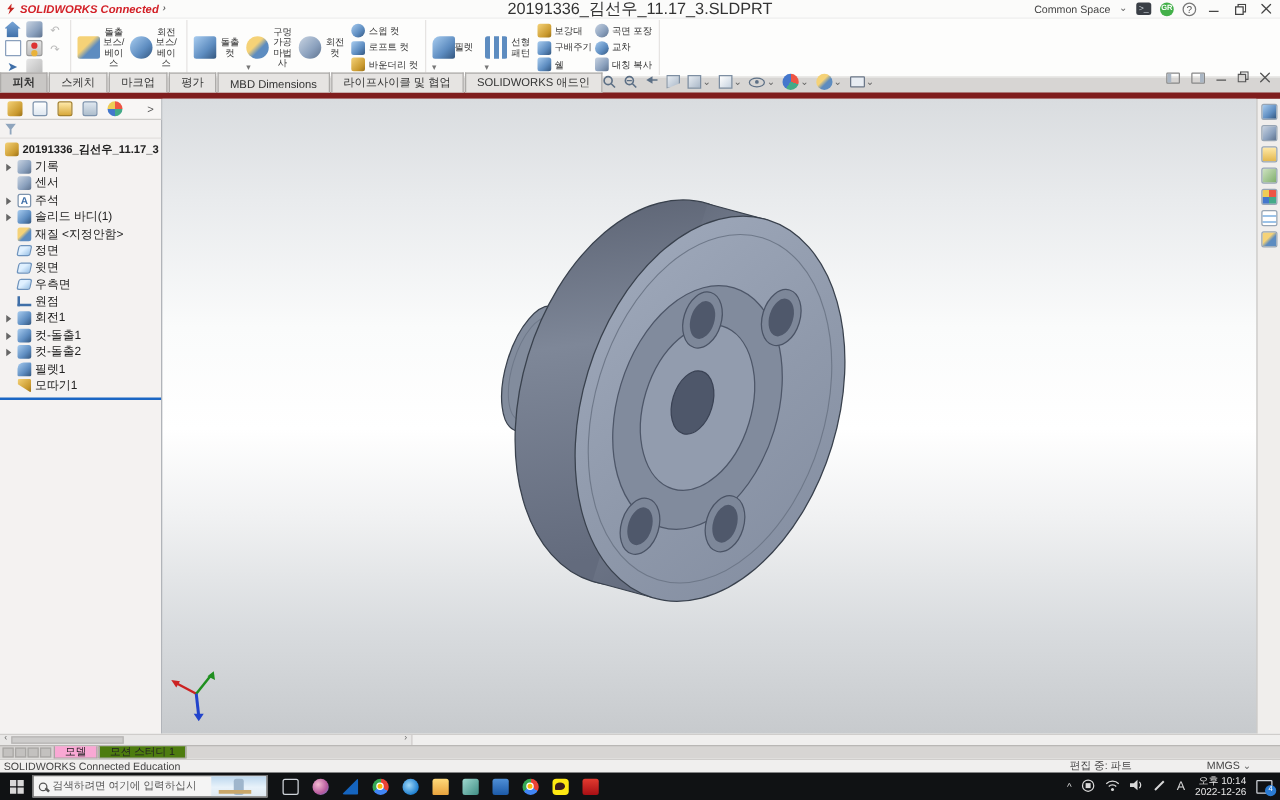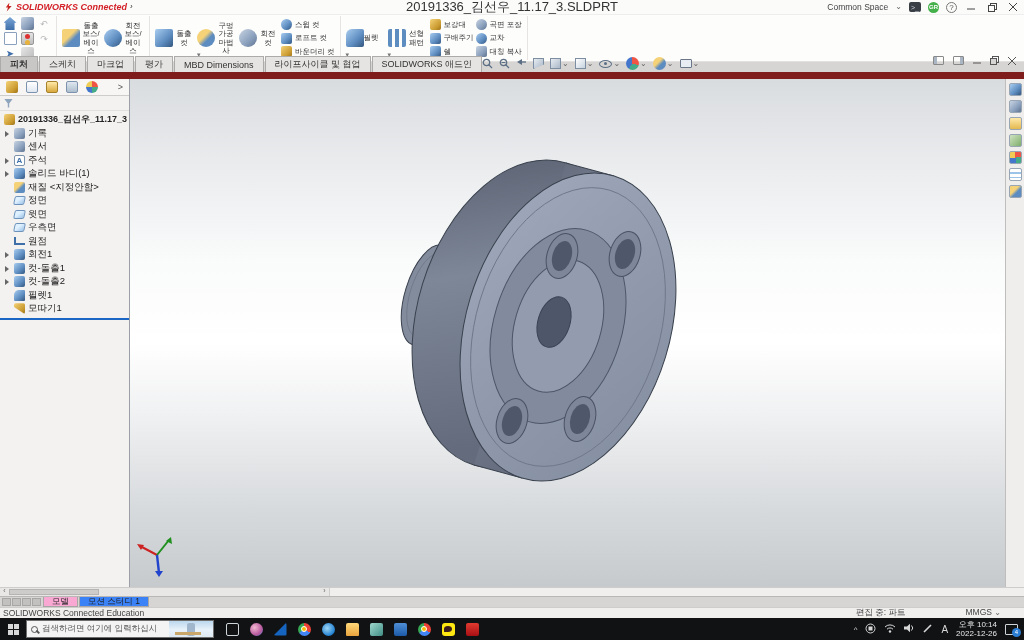--- a/index.html
+++ b/index.html
@@ -42,21 +42,21 @@
   .round { border-radius:50%; }
   .qico { width:13px; height:13px; border-radius:2px; }
   .home { background:linear-gradient(180deg,#7aa7d8,#3f6fa8); clip-path:polygon(50% 0,100% 45%,85% 45%,85% 100%,15% 100%,15% 45%,0 45%); }
   .doc { background:#fff; border:1px solid #8aa0bd; border-radius:1px; }
   .tlight { background:linear-gradient(180deg,#e5e5e5,#bdbdbd); border:1px solid #999; }
   .tlight i { display:block; width:5px; height:5px; border-radius:50%; margin:1px auto; }
   .arr { color:#b9b9b9; font-size:9px; }
   .blue-arr { color:#3f6fa8; font-size:10px; }
 
   
-  .tabrow { height:17px; background:#d7d5d3; display:flex; align-items:flex-end; position:relative; border-bottom:7px solid #7f1d1d; }
+  .tabrow { height:17px; background:#d7d5d3; display:flex; align-items:flex-end; position:relative; border-bottom:5px solid #7f1d1d; }
   .ctab { height:16px; padding:0 9px; font-size:9px; color:#333; background:#e6e4e2; border:1px solid #adaba9; border-bottom:none; display:flex; align-items:center; margin-right:1px; }
   .ctab.active { background:#c9c7c5; font-weight:bold; }
   .headsup { position:absolute; left:482px; bottom:2px; display:flex; align-items:center; gap:6px; }
   .hico { display:flex; align-items:center; gap:1px; color:#5c6f85; }
   .docwin { position:absolute; right:8px; bottom:3px; display:flex; align-items:center; gap:9px; color:#555; }
   .paneico { width:11px; height:9px; border:1px solid #888; border-radius:1px; position:relative; }
   .paneico::after { content:""; position:absolute; top:0; bottom:0; width:3px; background:#aab6c4; }
   .paneico.l::after { left:0; } .paneico.r::after { right:0; }
 
   
@@ -89,21 +89,21 @@
 
   
   .hscroll { height:9px; background:#f0efee; border-top:1px solid #cfcdcb; position:relative; }
   .hs-track { position:absolute; left:0; top:0; width:330px; height:100%; background:#e8e7e6; border-right:1px solid #cfcdcb; }
   .hs-thumb { position:absolute; left:9px; top:1px; width:90px; height:6px; background:#cdcccb; border:1px solid #b5b4b3; }
   .hs-arr { position:absolute; top:-1px; font-size:7px; color:#666; width:9px; text-align:center; }
   .modeltabs { height:11px; background:#d7d5d3; display:flex; align-items:stretch; font-size:8.5px; border-top:1px solid #b9b7b5; }
   .splitters { display:flex; gap:1px; padding:1px 2px; }
   .splitters i { width:9px; background:#c3c1bf; border:1px solid #a8a6a4; }
   .mtab { padding:0 8px; display:flex; align-items:center; background:#f9a8d4; border:1px solid #a8a6a4; border-top:none; margin-right:1px; color:#222; }
-  .mtab.idle { background:#3b82f6; }
+  .mtab.idle { background:#4d7c0f; }
   .statusbar { height:11px; background:#f0efee; border-top:1px solid #cfcdcb; display:flex; align-items:center; font-size:8.5px; color:#444; padding:0 3px; }
   .sb-right { margin-left:auto; display:flex; align-items:flex-start; gap:60px; padding-right:20px; }
 
   
   .taskbar { height:22px; background:#101214; display:flex; align-items:center; color:#ddd; }
   .startbtn { width:26px; height:22px; display:flex; align-items:center; justify-content:center; }
   .winlogo { width:11px; height:11px; display:grid; grid-template-columns:5px 5px; grid-template-rows:5px 5px; gap:1px; }
   .winlogo i { background:#d8d8d8; }
   .searchbox { width:188px; height:18px; background:#f4f4f4; border:1px solid #6e6e6e; display:flex; align-items:center; gap:4px; padding:0 4px; color:#555; font-size:8.5px; overflow:hidden; position:relative; }
   .mag { width:7px; height:7px; border:1.5px solid #555; border-radius:50%; position:relative; flex:0 0 auto; }

